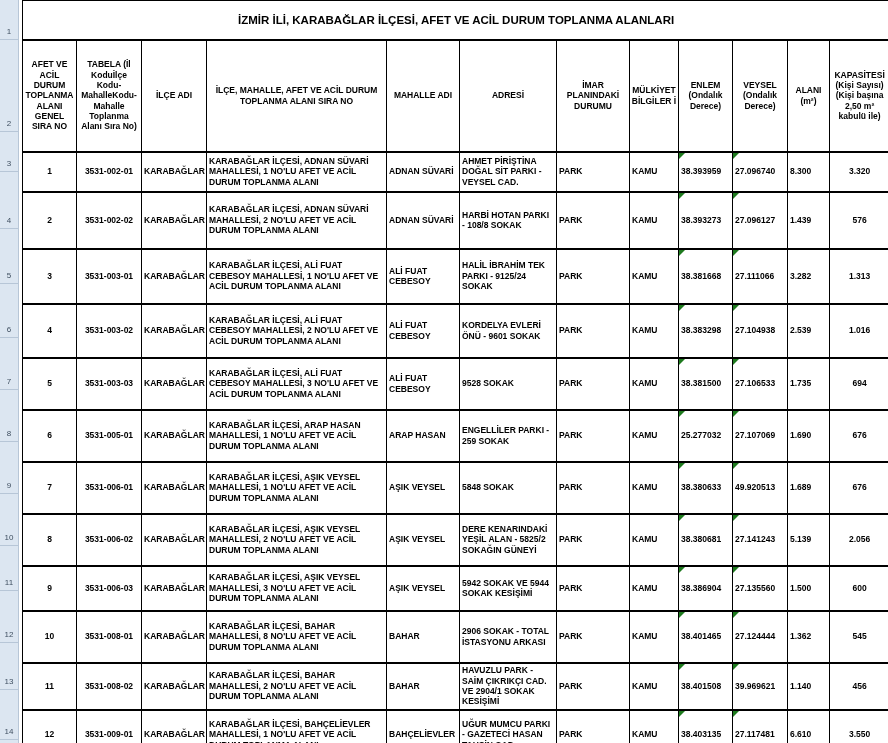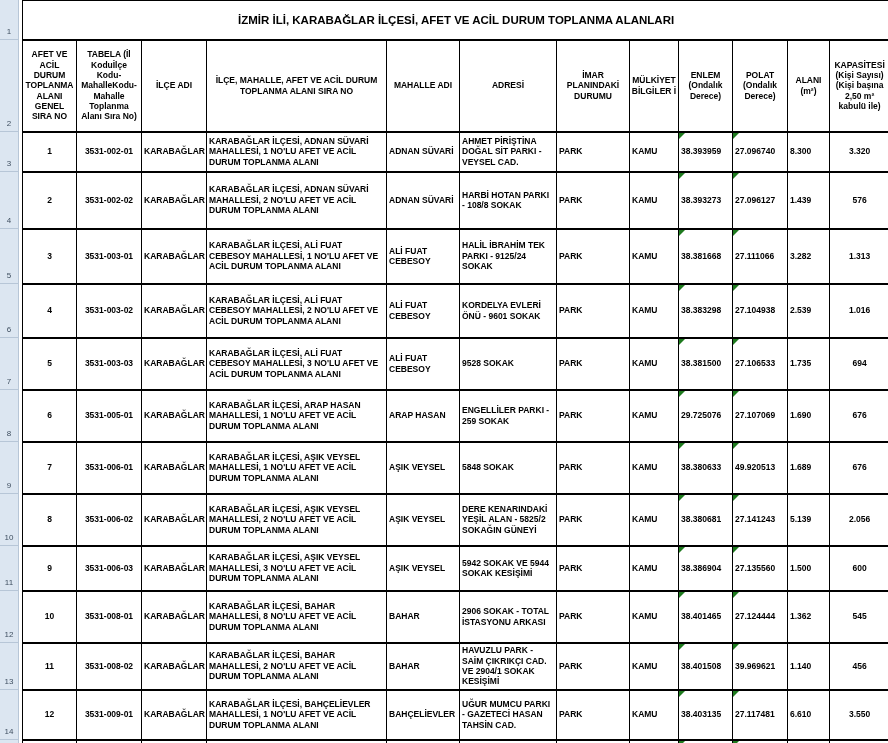--- a/index.html
+++ b/index.html
@@ -18,21 +18,21 @@
   .gap { width:3px; flex:none; background:#fff; }
 
   table { border-collapse:collapse; table-layout:fixed; width:866px; flex:none; align-self:flex-start; }
   th, td {
     box-sizing:border-box; color:#000; font-weight:bold;
     border-left:1px solid #000; border-right:1px solid #000;
     border-top:2px solid #000; border-bottom:2px solid #000;
     overflow:hidden; vertical-align:middle; padding:1px 2px;
   }
   .title-row th { height:39px; font-size:11.5px; text-align:center; border-top:1px solid #000; }
-  .head-row th { height:92px; font-size:8.5px; line-height:1.22; padding:7px 1px; }
+  .head-row th { height:112px; font-size:8.5px; line-height:1.22; padding:7px 1px; }
   tbody td { font-size:8.5px; line-height:1.22; }
   td.c-left   { text-align:left; }
   td.c-center { text-align:center; }
   td.c-right  { text-align:left; padding-right:3px; }
   td.coord    { position:relative; }
   .tri {
     position:absolute; top:0; left:0; width:0; height:0;
     border-top:6px solid #1e7a1e; border-right:6px solid transparent;
   }
 </style>
@@ -79,21 +79,21 @@
       <tr class="head-row" id="head-row">
           <th>AFET VE ACİL DURUM TOPLANMA ALANI GENEL SIRA NO</th>
           <th>TABELA (İl Koduİlçe Kodu-MahalleKodu-Mahalle Toplanma Alanı Sıra No)</th>
           <th>İLÇE ADI</th>
           <th>İLÇE, MAHALLE, AFET VE ACİL DURUM TOPLANMA ALANI SIRA NO</th>
           <th>MAHALLE ADI</th>
           <th>ADRESİ</th>
           <th>İMAR PLANINDAKİ DURUMU</th>
           <th>MÜLKİYET BİLGİLER İ</th>
           <th>ENLEM (Ondalık Derece)</th>
-          <th>POLAT (Ondalık Derece)</th>
+          <th>VEYSEL (Ondalık Derece)</th>
           <th>ALANI (m²)</th>
           <th>KAPASİTESİ (Kişi Sayısı) (Kişi başına 2,50 m² kabulü ile)</th>
         </tr>
     </thead>
     <tbody id="tbody">
         <tr style="height: 40px;">
     <td class="c-center">1</td>
     <td class="c-center">3531-002-01</td>
     <td class="c-left">KARABAĞLAR</td>
     <td class="c-left">KARABAĞLAR İLÇESİ, ADNAN SÜVARİ MAHALLESİ, 1 NO'LU AFET VE ACİL DURUM TOPLANMA ALANI</td>
@@ -164,21 +164,21 @@
   </tr>
         <tr style="height: 52px;">
     <td class="c-center">6</td>
     <td class="c-center">3531-005-01</td>
     <td class="c-left">KARABAĞLAR</td>
     <td class="c-left">KARABAĞLAR İLÇESİ, ARAP HASAN MAHALLESİ, 1 NO'LU AFET VE ACİL DURUM TOPLANMA ALANI</td>
     <td class="c-left">ARAP HASAN</td>
     <td class="c-left">ENGELLİLER PARKI - 259 SOKAK</td>
     <td class="c-left">PARK</td>
     <td class="c-left">KAMU</td>
-    <td class="c-right coord"><span class="tri"></span><span class="v">29.725076</span></td>
+    <td class="c-right coord"><span class="tri"></span><span class="v">25.277032</span></td>
     <td class="c-right coord"><span class="tri"></span><span class="v">27.107069</span></td>
     <td class="c-right">1.690</td>
     <td class="c-center">676</td>
   </tr>
         <tr style="height: 52px;">
     <td class="c-center">7</td>
     <td class="c-center">3531-006-01</td>
     <td class="c-left">KARABAĞLAR</td>
     <td class="c-left">KARABAĞLAR İLÇESİ, AŞIK VEYSEL MAHALLESİ, 1 NO'LU AFET VE ACİL DURUM TOPLANMA ALANI</td>
     <td class="c-left">AŞIK VEYSEL</td>

